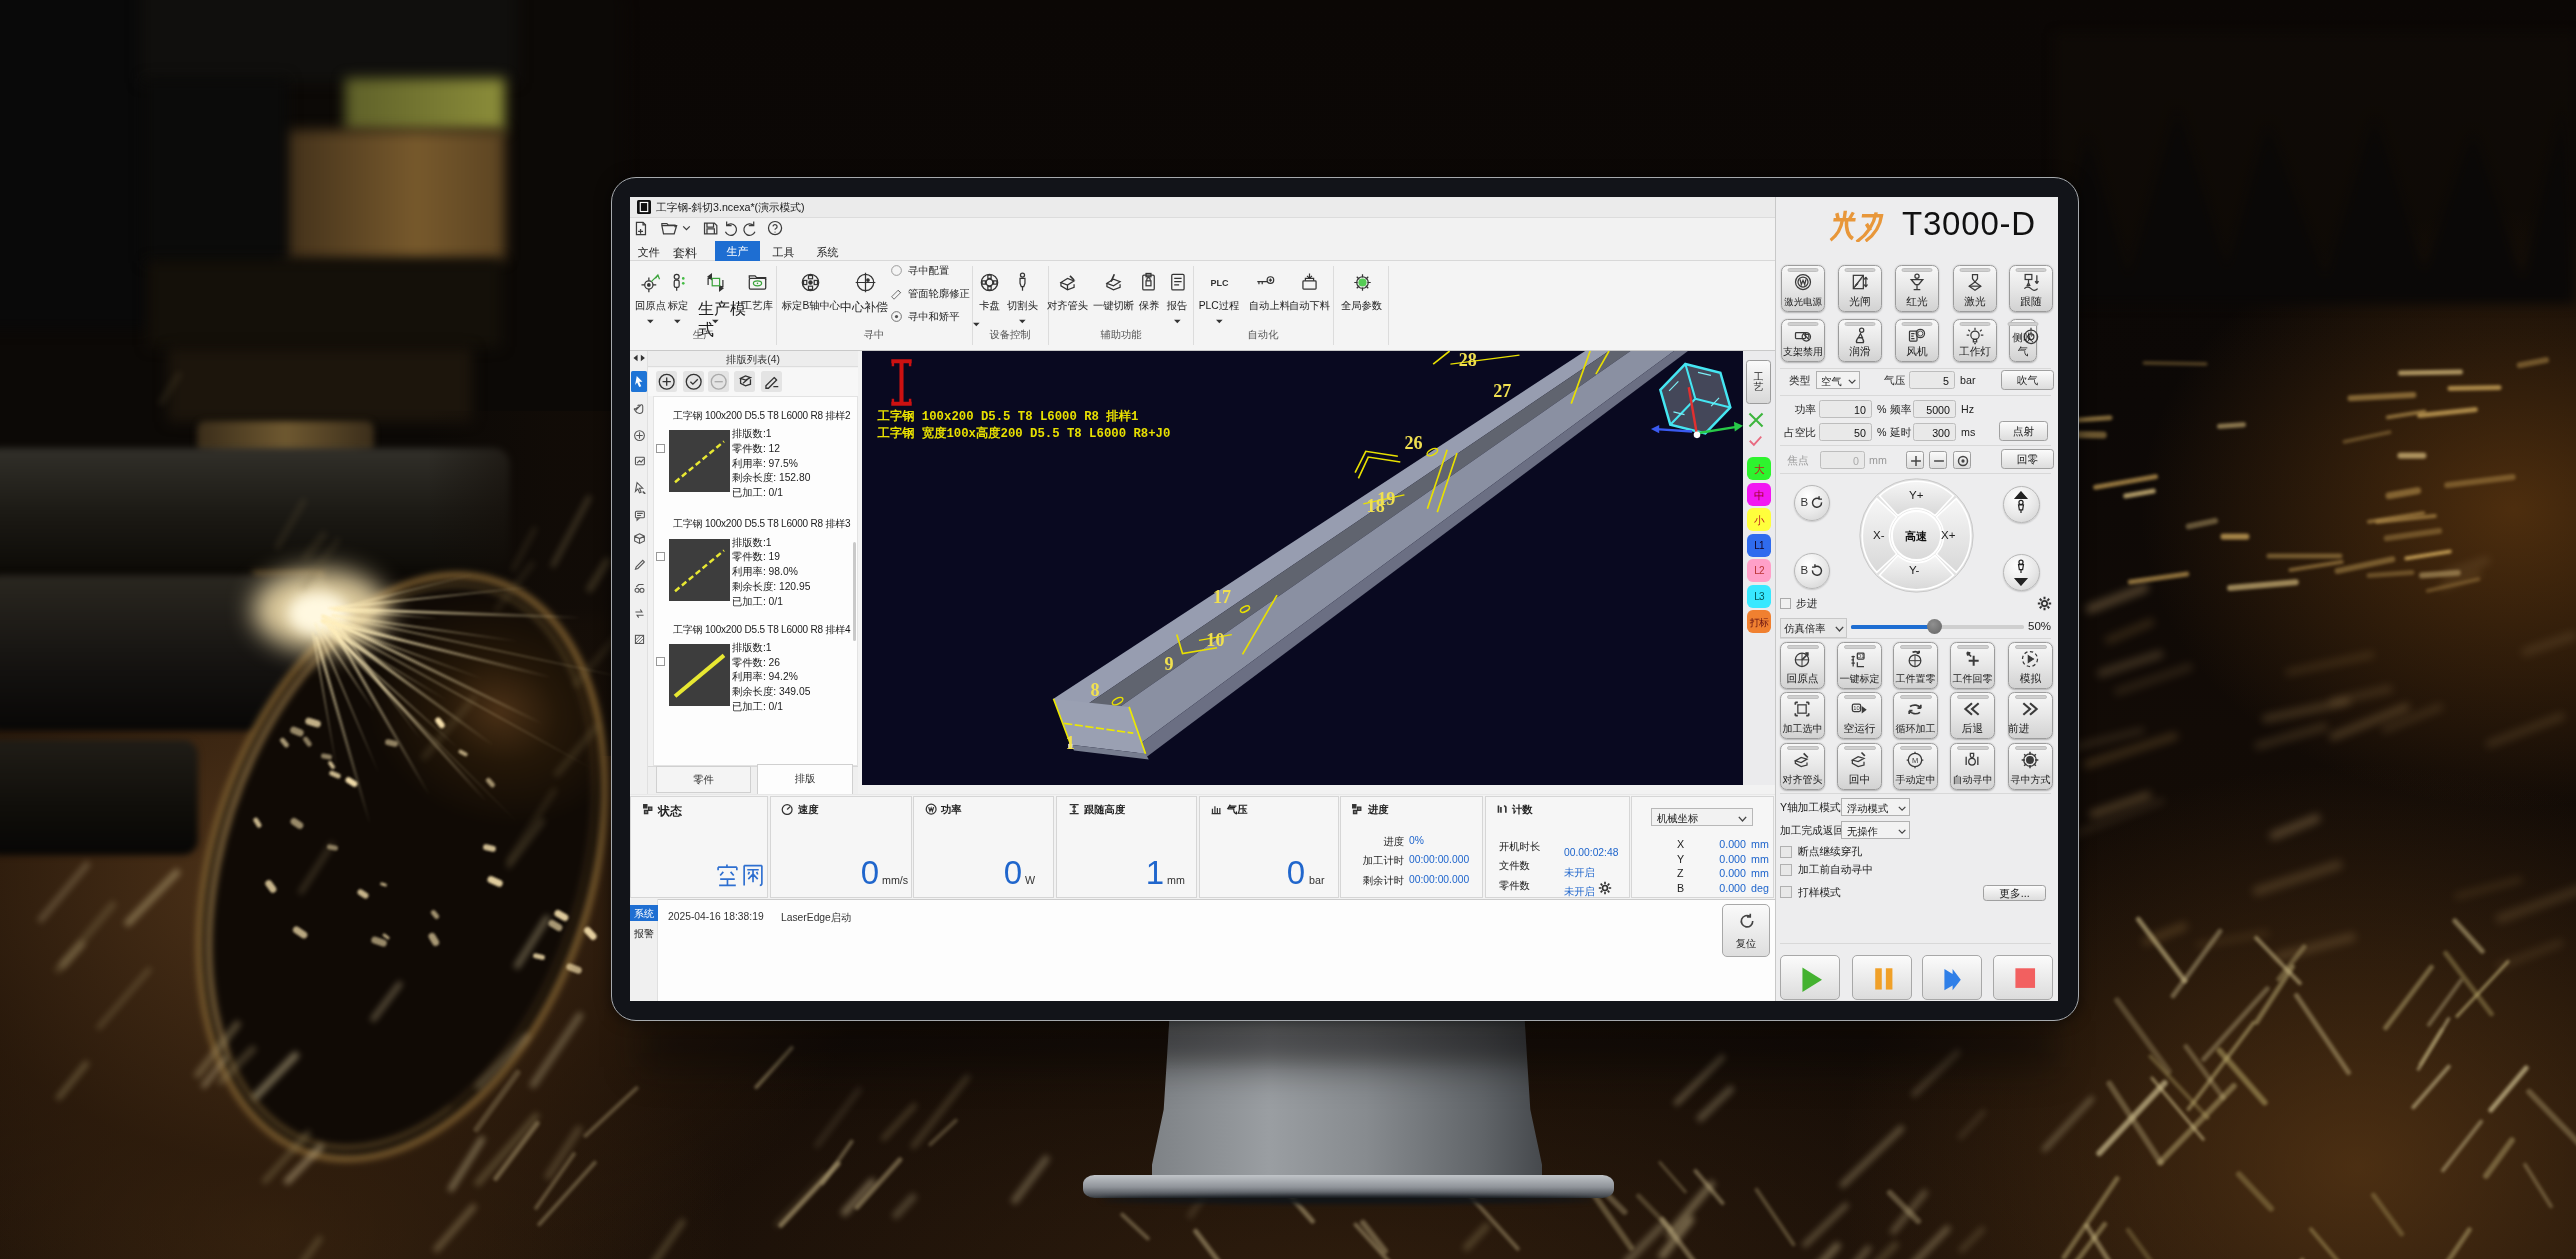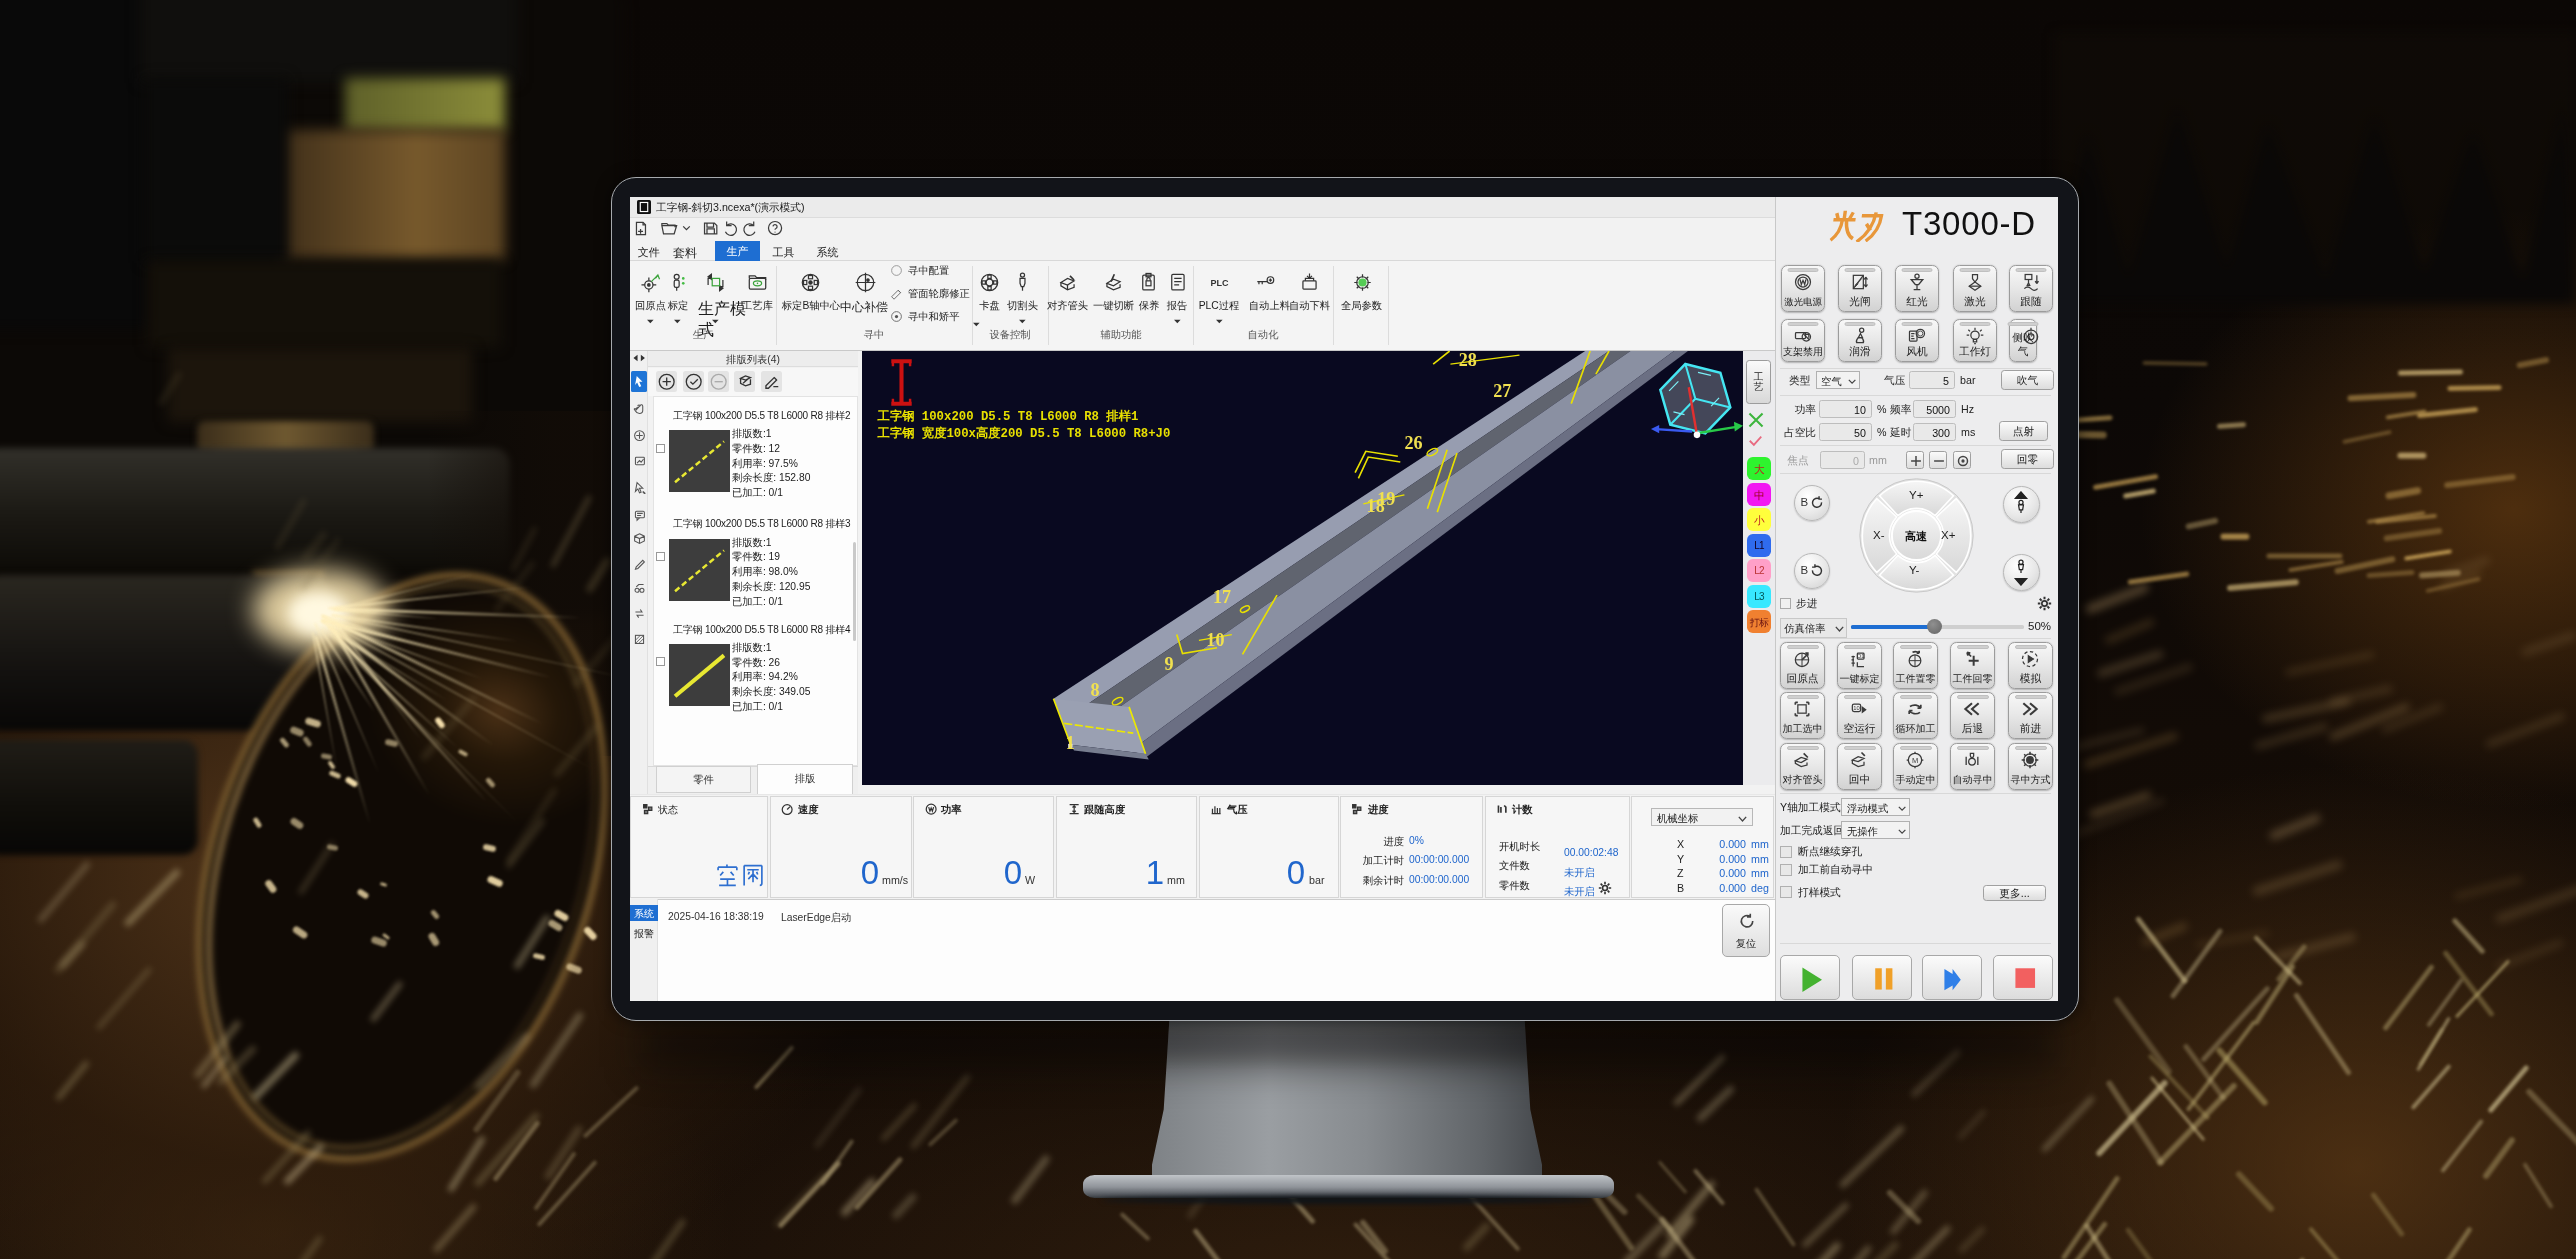--- a/index.html
+++ b/index.html
@@ -655,21 +655,21 @@
 <div class="ab" style="left:426px;top:599px;width:141px;height:102px;background:#f6f6f6;border:0.8px solid #d6d6d6"></div>
 <div class="ab" style="left:569px;top:599px;width:140px;height:102px;background:#f6f6f6;border:0.8px solid #d6d6d6"></div>
 <div class="ab" style="left:710px;top:599px;width:143px;height:102px;background:#f6f6f6;border:0.8px solid #d6d6d6"></div>
 <div class="ab" style="left:855px;top:599px;width:145px;height:102px;background:#f6f6f6;border:0.8px solid #d6d6d6"></div>
 <div class="ab" style="left:1001px;top:599px;width:143px;height:102px;background:#f6f6f6;border:0.8px solid #d6d6d6"></div>
 <div class="ab" style="left:11.5px;top:606px;width:12.3px;height:12.3px"><svg width="12.3" height="12.3" fill="none" stroke="#333" stroke-width="1.5" viewBox="0 0 15 15">
         <rect x="2" y="2" width="4" height="4" fill="#333"></rect>
         <rect x="8" y="5" width="4" height="4" fill="#777"></rect>
         <rect x="3" y="9" width="4" height="4" fill="#777"></rect>
       </svg></div>
-<div class="ab" style="left:28px;top:606px;font-size:10px;color:#222;font-weight:normal">状态</div>
+<div class="ab" style="left:28px;top:606px;font-size:12px;color:#222;font-weight:bold">状态</div>
 <div class="ab" style="left:151px;top:606px;width:12.3px;height:12.3px"><svg width="12.3" height="12.3" fill="none" stroke="#333" stroke-width="1.5" viewBox="0 0 15 15">
         <circle cx="7.5" cy="8" r="6"></circle>
         <path d="M7.5 8 l3.5 -3.5"></path>
       </svg></div>
 <div class="ab" style="left:168px;top:606px;font-size:10.3px;color:#222;font-weight:bold">速度</div>
 <div class="ab" style="left:295px;top:606px;width:12.3px;height:12.3px"><svg width="12.3" height="12.3" fill="none" stroke="#333" stroke-width="1.5" viewBox="0 0 15 15">
         <circle cx="7.5" cy="7.5" r="6"></circle>
         <path d="M4.5 5 l1.5 5 1.5 -4 1.5 4 1.5 -5"></path>
       </svg></div>
 <div class="ab" style="left:311px;top:606px;font-size:10.3px;color:#222;font-weight:bold">功率</div>
@@ -1081,21 +1081,21 @@
         <path d="M12 5 L4 12 l8 7 M20 5 l-8 7 8 7" stroke-width="2.5"></path>
       </svg>
       <div class="ab" style="left:0;right:0;bottom:3.3px;text-align:center;color:#1b1b1b"><span style="font-size:10.7px">后退</span></div>
     </div>
 <div class="ab" style="left:1378px;top:495px;width:45px;height:47px">
       <div class="btn3" style="position:absolute;inset:0"></div>
       <div class="ab" style="left:50%;transform:translateX(-50%);top:2.5px;width:32px;height:4.1px;border-radius:2.5px;background:#cfcfcf;border:0.8px solid #c0c0c0"></div>
       <svg class="ab" style="left:12.3px;top:6.6px" width="20" height="20" viewBox="0 0 24 24" fill="none" stroke="#3a3a3a" stroke-width="1.5">
         <path d="M4 5 l8 7 -8 7 M12 5 l8 7 -8 7" stroke-width="2.5"></path>
       </svg>
-      <div class="ab" style="left:0;right:0;bottom:3.3px;text-align:center;color:#1b1b1b"><span style="font-size:10.7px">前进</span></div>
+      <div class="ab" style="left:0;right:0;bottom:3.3px;color:#1b1b1b"><span style="font-size:10.7px">前进</span></div>
     </div>
 <div class="ab" style="left:1150px;top:546px;width:45px;height:47px">
       <div class="btn3" style="position:absolute;inset:0"></div>
       <div class="ab" style="left:50%;transform:translateX(-50%);top:2.5px;width:32px;height:4.1px;border-radius:2.5px;background:#cfcfcf;border:0.8px solid #c0c0c0"></div>
       <svg class="ab" style="left:12.3px;top:6.6px" width="20" height="20" viewBox="0 0 24 24" fill="none" stroke="#3a3a3a" stroke-width="1.5">
         <path d="M4 13 l7 -4 7 2 -7 4 z"></path>
         <path d="M4 13 v3 l7 4 7 -2 v-3"></path>
         <path d="M14 4 l5 5" stroke-width="2"></path>
       </svg>
       <div class="ab" style="left:0;right:0;bottom:3.3px;text-align:center;color:#1b1b1b"><span style="font-size:10px">对齐管头</span></div>

